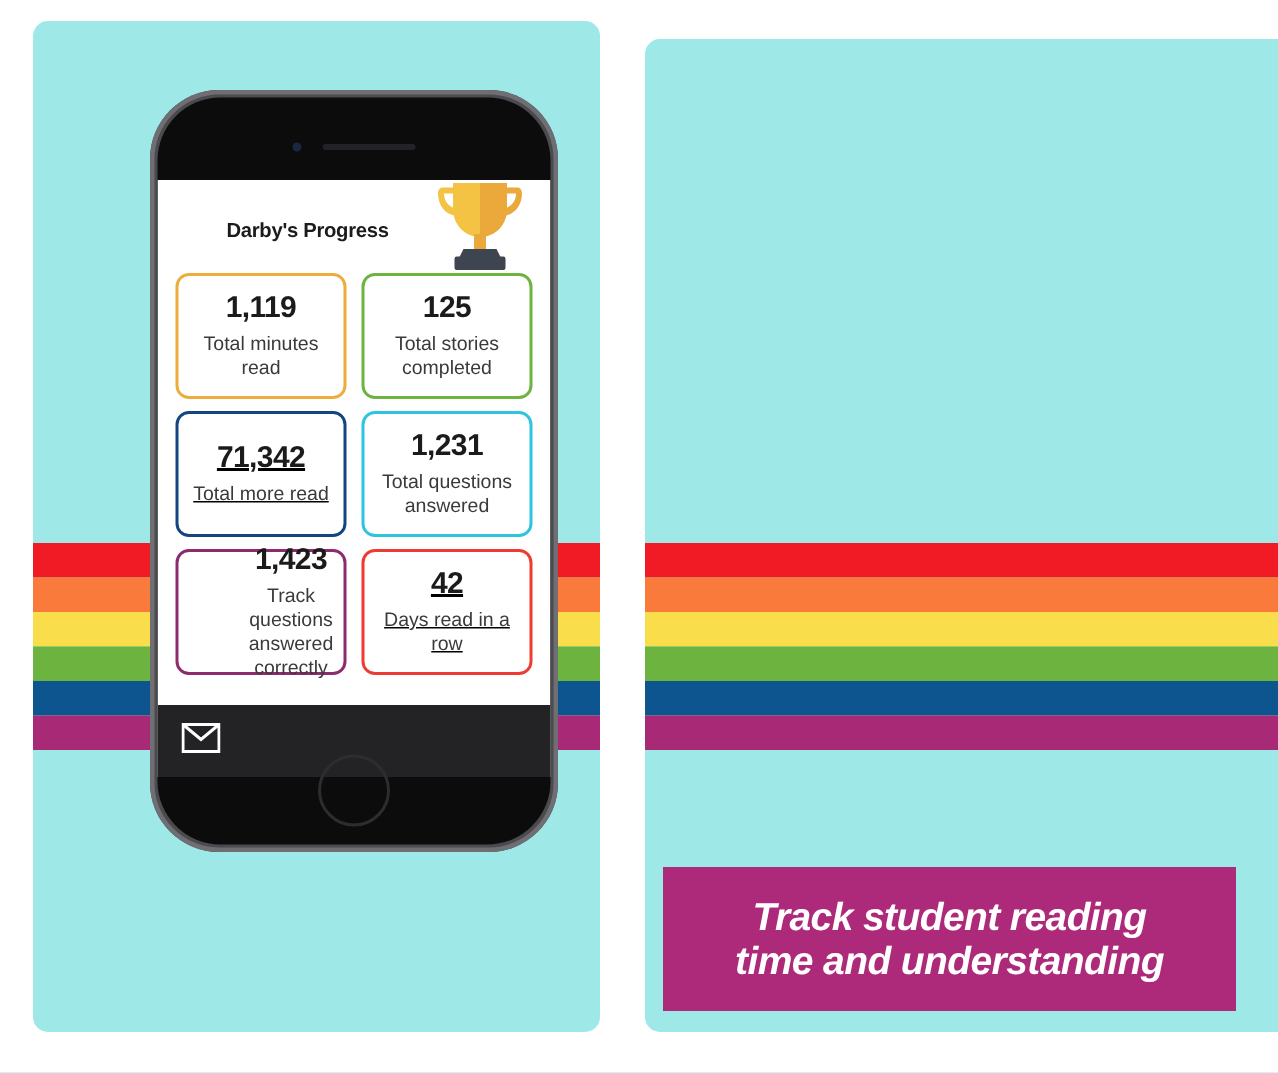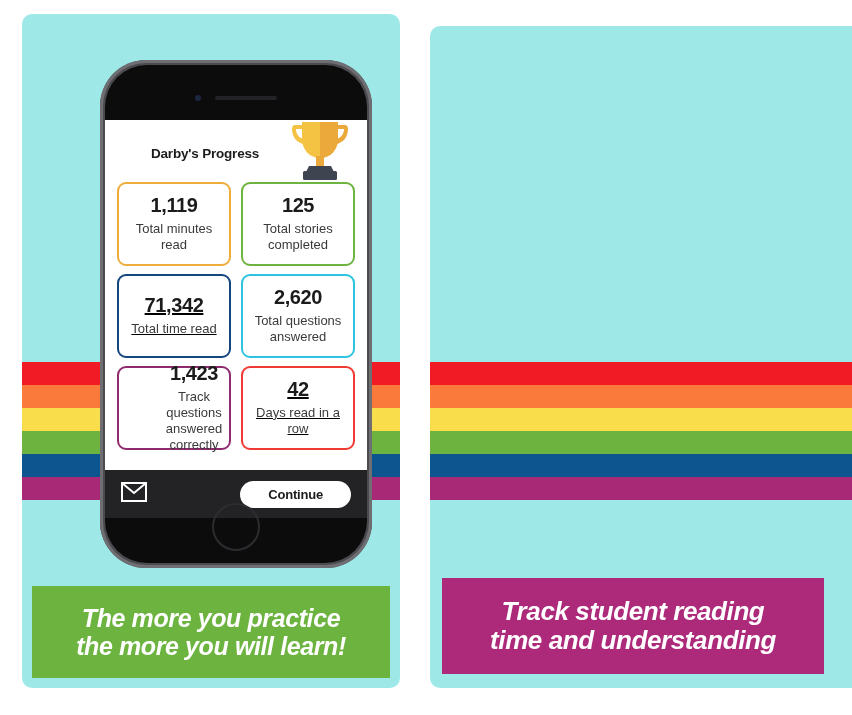--- a/index.html
+++ b/index.html
@@ -157,57 +157,50 @@
             <div class="stat-card" style="border-color:#eead3b;">
               <div class="stat-value">1,119</div>
               <div class="stat-label">Total minutes read</div>
             </div>
             <div class="stat-card" style="border-color:#6cb33f;">
               <div class="stat-value">125</div>
               <div class="stat-label">Total stories completed</div>
             </div>
             <div class="stat-card" style="border-color:#13457e;text-decoration:underline;">
               <div class="stat-value">71,342</div>
-              <div class="stat-label">Total time read</div>
+              <div class="stat-label">Total more read</div>
             </div>
             <div class="stat-card" style="border-color:#2ec4e0;">
-              <div class="stat-value">2,620</div>
+              <div class="stat-value">1,231</div>
               <div class="stat-label">Total questions answered</div>
             </div>
             <div class="stat-card" style="border-color:#8e2b6e;padding-left:44px;">
               <div class="stat-value">1,423</div>
               <div class="stat-label">Track questions answered correctly</div>
             </div>
             <div class="stat-card" style="border-color:#ef3b33;text-decoration:underline;">
               <div class="stat-value">42</div>
               <div class="stat-label">Days read in a row</div>
             </div>
           </div>
 
           <div class="p1-bottombar">
             <div>
               <svg width="26" height="20" viewBox="0 0 26 20">
                 <rect x="1" y="1" width="24" height="18" fill="none" stroke="#fff" stroke-width="2"></rect>
                 <path d="M1 1l12 10L25 1" fill="none" stroke="#fff" stroke-width="2"></path>
               </svg>
             </div>
-            <div class="continue-btn">Continue</div>
           </div>
         </div>
 
         <div class="home-btn"></div>
       </div>
     </div>
 
-    <div class="caption" id="caption-left">
-      <div>
-        <span class="cap-line">The more you practice</span>
-        <span class="cap-line">the more you will learn!</span>
-      </div>
-    </div>
   </div>
 
   <div class="panel" id="panel-right">
 
     <div class="rainbow" style="top:336px;">
       <div class="stripe" style="height:23px;background:#f01b24;"></div>
       <div class="stripe" style="height:23px;background:#f97a3b;"></div>
       <div class="stripe" style="height:23px;background:#f9dd4a;"></div>
       <div class="stripe" style="height:23px;background:#6cb33f;"></div>
       <div class="stripe" style="height:23px;background:#0d558e;"></div>

